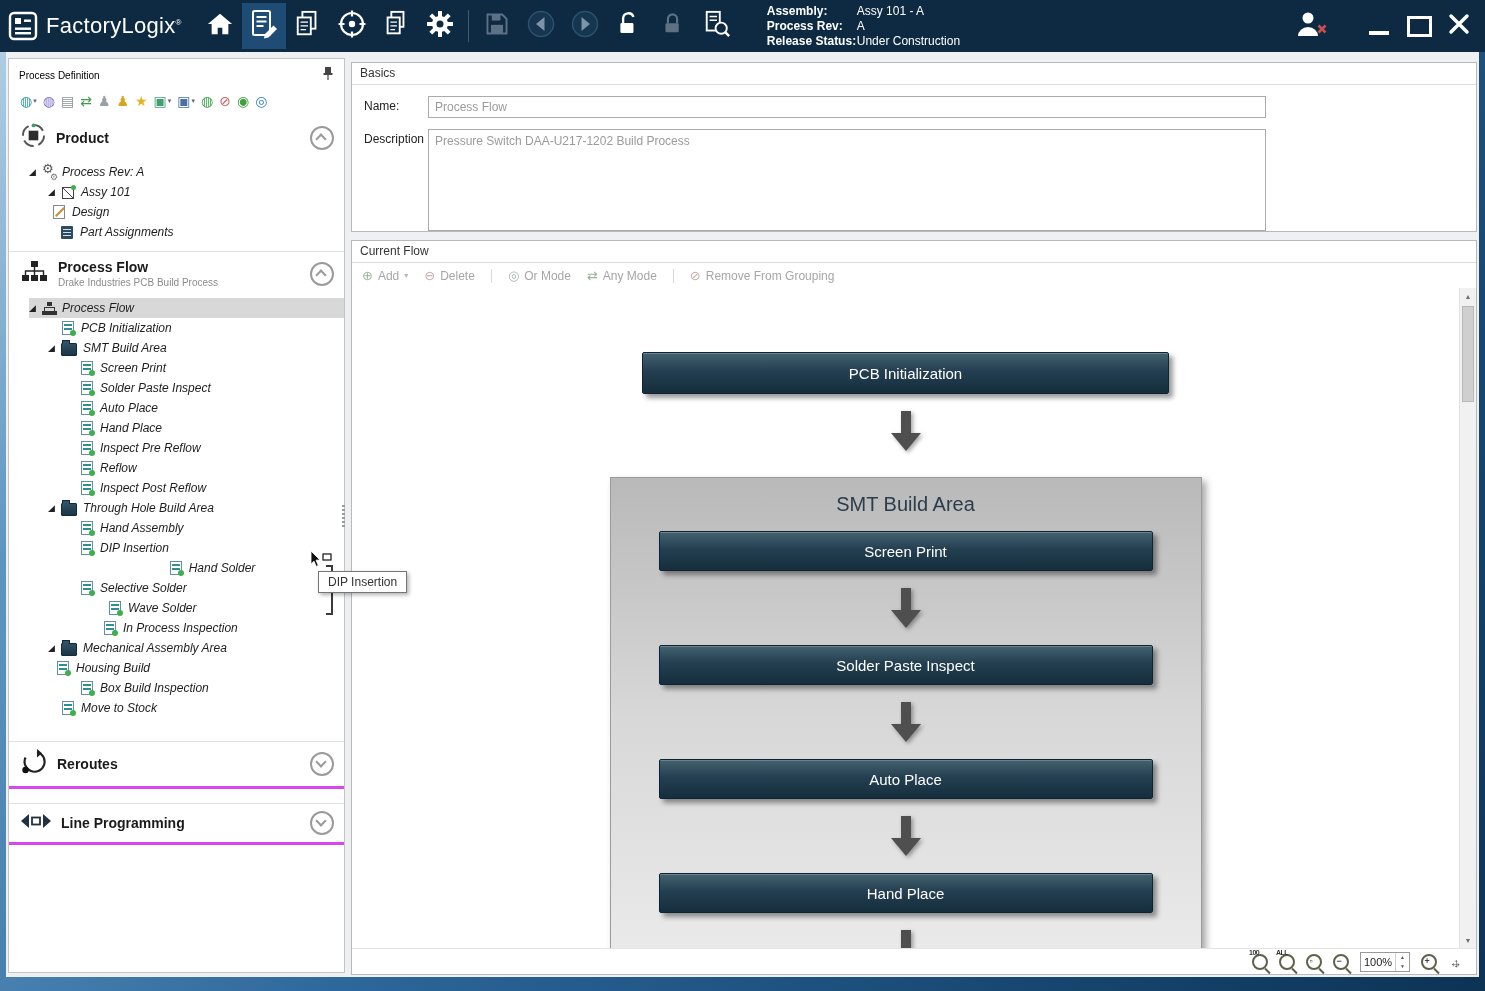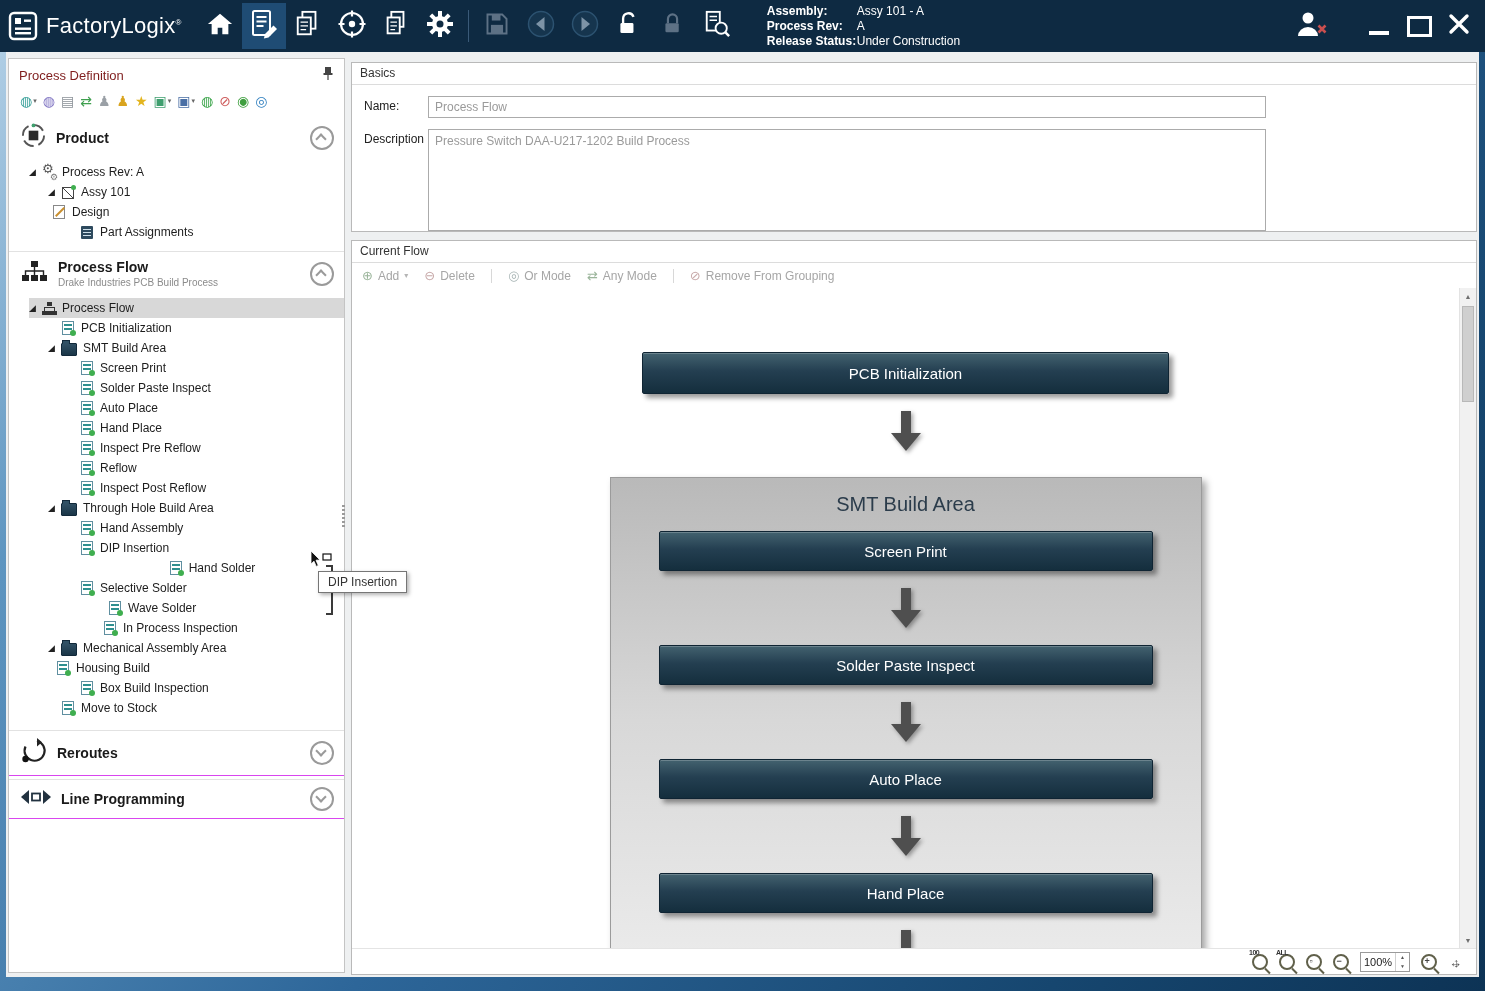--- a/index.html
+++ b/index.html
@@ -25,45 +25,45 @@
   .min-bar{width:20px;height:4px;background:#fff;margin-top:14px;}
   .max-box{width:19px;height:15px;border:3px solid #fff;}
 
   
   .client{position:absolute;left:6px;right:6px;top:52px;bottom:14px;background:#eef0f1;}
 
   
   .sidebar{position:absolute;left:2px;top:6px;width:337px;bottom:4px;background:#fff;
     border:1px solid #c4c4c4;box-sizing:border-box;overflow:hidden;}
   .sb-header{display:flex;align-items:center;padding:7px 10px 3px 10px;}
-  .sb-title{font-size:13px;color:#7f1d1d;flex:1;}
+  .sb-title{font-size:10px;color:#000000;flex:1;}
   .mini-toolbar{display:flex;align-items:center;padding:3px 6px 5px 8px;flex-wrap:nowrap;}
   .mini-btn{height:20px;display:inline-flex;align-items:center;padding:0 3px;gap:1px;cursor:default;}
   .mini-glyph{font-size:14px;line-height:1;}
   .mini-caret{font-size:7px;color:#666;}
   .section-header{display:flex;align-items:center;padding:7px 10px 7px 12px;gap:10px;
     border-top:1px solid #e2e2e2;box-sizing:border-box;}
   .section-header.first{border-top:none;}
-  .section-header.collapsed{border-bottom:1px solid #d946ef;margin-top:3px;}
+  .section-header.collapsed{border-bottom:3px solid #d946ef;margin-top:14px;}
   .sec-title{font-size:14px;font-weight:bold;color:#1a1a1a;}
   .sec-titles{display:flex;flex-direction:column;flex:1;}
   .sec-sub{font-size:10px;color:#8b8b8b;margin-top:2px;}
   .sec-spacer{flex:1;}
   .circ{width:20px;height:20px;border:2px solid #9a9a9a;border-radius:50%;position:relative;flex:0 0 auto;cursor:default;}
   .circ::before{content:'';position:absolute;width:6px;height:6px;
     border-left:2px solid #9a9a9a;border-top:2px solid #9a9a9a;left:5px;}
   .circ.up::before{transform:rotate(45deg);top:7px;}
   .circ.down::before{transform:rotate(225deg);top:4px;}
 
   .tree{padding:3px 0 9px 0;}
   .tree-row{display:flex;align-items:center;height:20px;font-size:12px;color:#1d1d1d;
     background-clip:content-box;cursor:default;white-space:nowrap;}
   .tree-row.selected{background-color:#d8d8d8;}
   .expander{width:13px;font-size:9px;line-height:10px;color:#222;flex:0 0 auto;text-align:left;}
-  .tl{margin-left:1px;}
+  .tl{margin-left:1px;font-style:italic;}
 
   
   .ti{width:15px;height:15px;margin-right:4px;position:relative;display:inline-block;flex:0 0 auto;}
   .ti-step{width:12px;height:14px;background:#fff;border:1px solid #5f8fa0;box-sizing:border-box;margin:0 6px 0 1px;}
   .ti-step::before{content:'';position:absolute;left:1px;right:1px;top:2px;height:8px;
     background:repeating-linear-gradient(180deg,#2e8f8f 0 2px,#ffffff 2px 4px);}
   .ti-step::after{content:'';position:absolute;right:-3px;bottom:-2px;width:6px;height:6px;background:#3fae4f;border-radius:50%;}
   .ti-area{width:14px;height:11px;background:linear-gradient(#305064,#1a3547);border:1px solid #12293a;
     border-radius:1px;margin:3px 5px 0 0;}
   .ti-area::before{content:'';position:absolute;top:-4px;left:0;width:6px;height:3px;background:#305064;border:1px solid #12293a;border-bottom:none;}
@@ -370,21 +370,21 @@
           <div class="tree-row" style="padding-left: 39px;">
             <span class="expander">◢</span>
             <span class="ti ti-assembly"></span>
             <span class="tl">Assy 101</span>
           </div>
           <div class="tree-row" style="padding-left: 30px;">
             <span class="expander"></span>
             <span class="ti ti-design"></span>
             <span class="tl">Design</span>
           </div>
-          <div class="tree-row" style="padding-left: 58px; text-align: right;">
+          <div class="tree-row" style="padding-left: 38px; text-align: right;">
             <span class="expander"></span>
             <span class="ti ti-book"></span>
             <span class="tl">Part Assignments</span>
           </div>
         </div>
 
       <div class="section-header">
         <span><svg width="27" height="24" viewBox="0 0 27 24">
               <rect x="10" y="1" width="7" height="6" fill="#222"></rect>
               <rect x="1" y="15" width="7" height="6" fill="#222"></rect>

